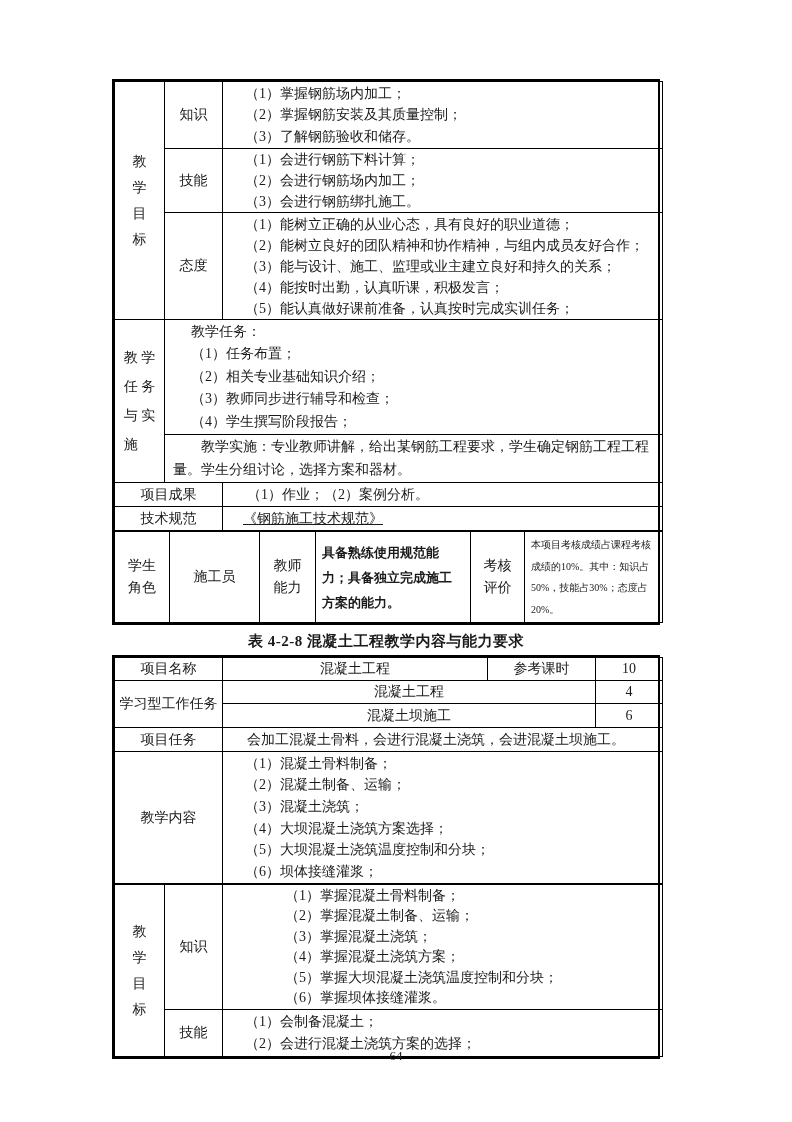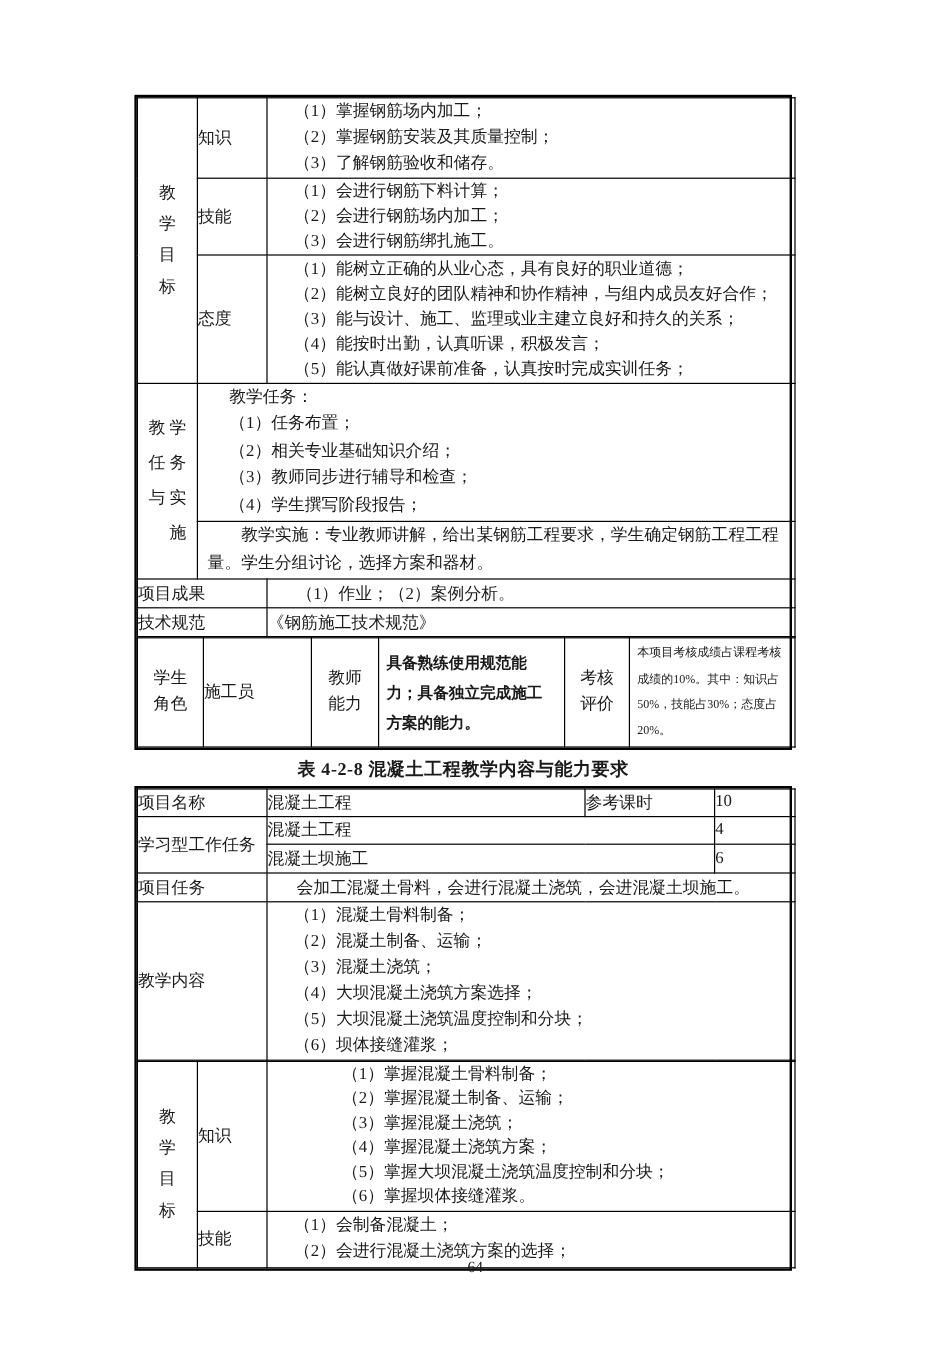--- a/index.html
+++ b/index.html
@@ -6,39 +6,39 @@
   body{
     width:792px;height:1122px;
     font-family:"Liberation Serif","DejaVu Serif",serif;
     color:#1a1a1a;
   }
   .page{position:relative;width:792px;height:1122px;background:#fff;overflow:hidden;}
   .doc-col{position:absolute;left:112px;top:79px;width:548px;}
   .tbl-wrap{border:2px solid #000;}
   table{border-collapse:collapse;width:100%;table-layout:fixed;}
   td{border:1px solid #000000;vertical-align:middle;padding:0;font-size:14px;}
-  .center{text-align:left;}
+  .center{text-align:center;}
   
   .vlabel{display:flex;flex-direction:column;align-items:center;justify-content:center;height:100%;}
   .vlabel div{line-height:26px;}
-  .vlabel .blk{text-align:right;font-family:Liberation Serif, serif;}
+  .vlabel .blk{text-align:left;font-family:Liberation Serif, serif;}
   .vlabel .blk div{line-height:29px;}
   .stack2 div{line-height:22px;text-align:center;}
   
   .lines{padding-left:22px;}
   .lines div{line-height:21.5px;}
   .l21 div{line-height:21px;}
   .l224 div{line-height:22.4px;}
   .l216 div{line-height:21.6px;}
   .l205 div{line-height:20.5px;margin-left:40px;}
   .l22 div{line-height:22.5px;}
   .tasks{padding-left:26px;}
   .para{padding:1px 10px 1px 8px;text-indent:28px;text-align:left;line-height:22.5px;}
   .single{padding-left:24px;margin-left:44px;}
-  .single-sm{}
+  .single-sm{padding-left:20px;text-decoration:underline;}
   .smalltxt{font-size:13px;padding:2px 6px;text-align:left;line-height:25px;font-weight:bold;}
   .assess-txt{font-size:10px;padding:2px 6px;text-align:left;line-height:21.5px;}
   .caption{
     text-align:center;font-weight:bold;font-size:15px;
     padding:7px 0 4px 0;letter-spacing:0.5px;
   }
   .pagenum{
     position:absolute;left:0;top:1048px;width:792px;
     text-align:center;font-size:13px;
   }

